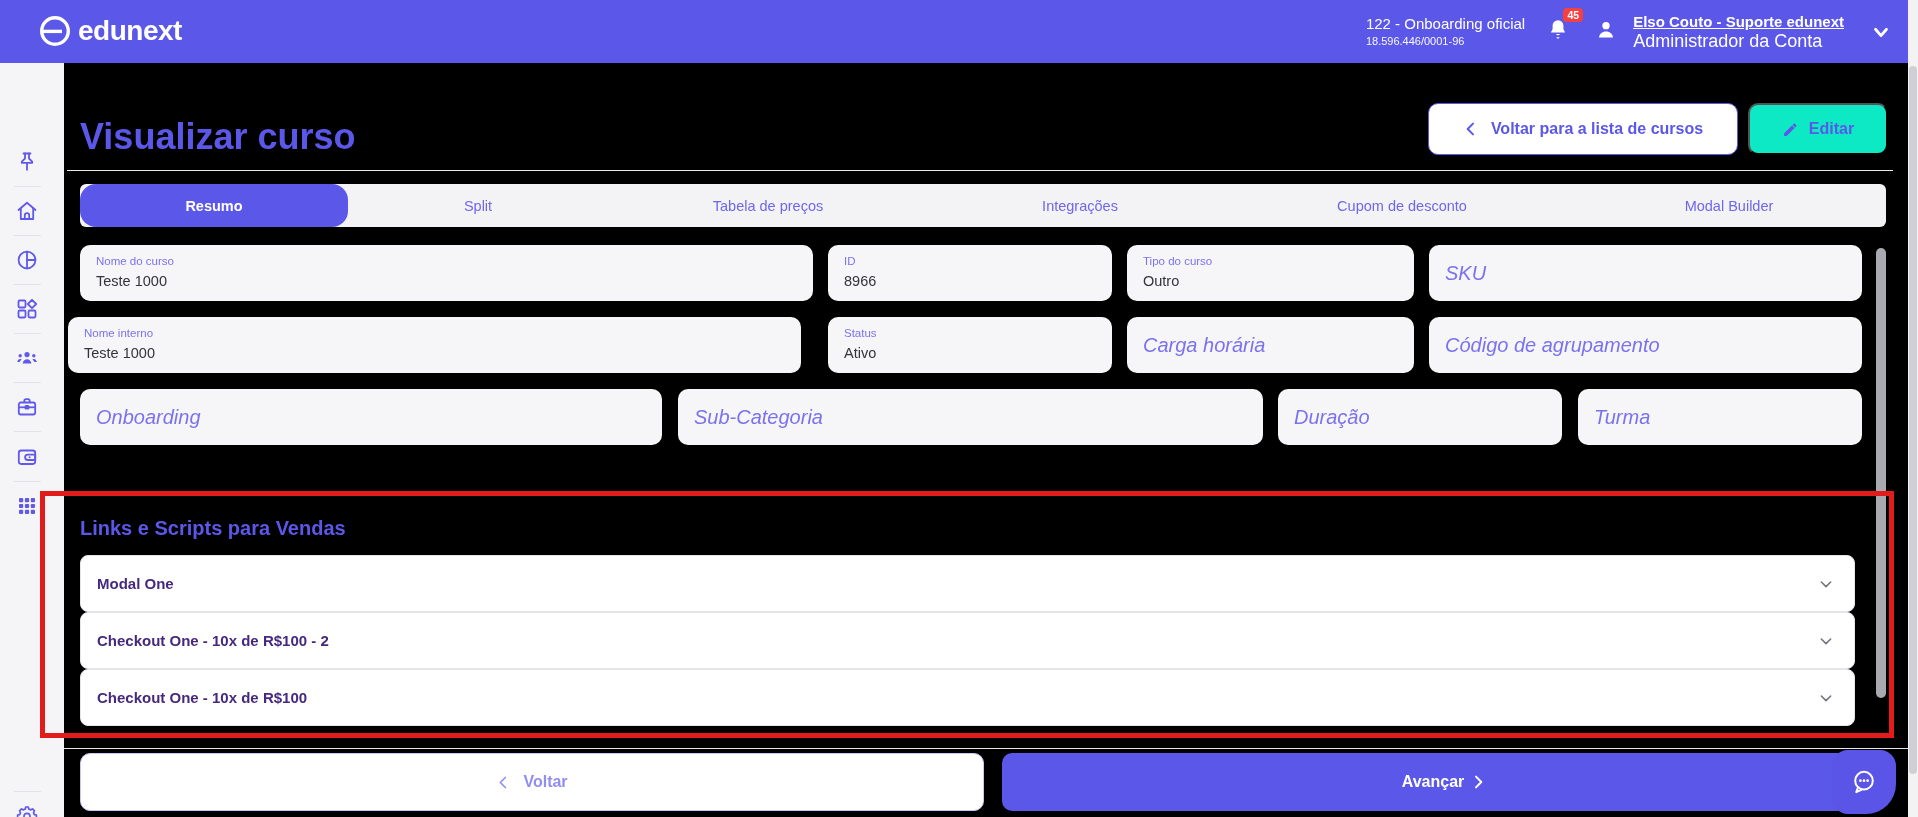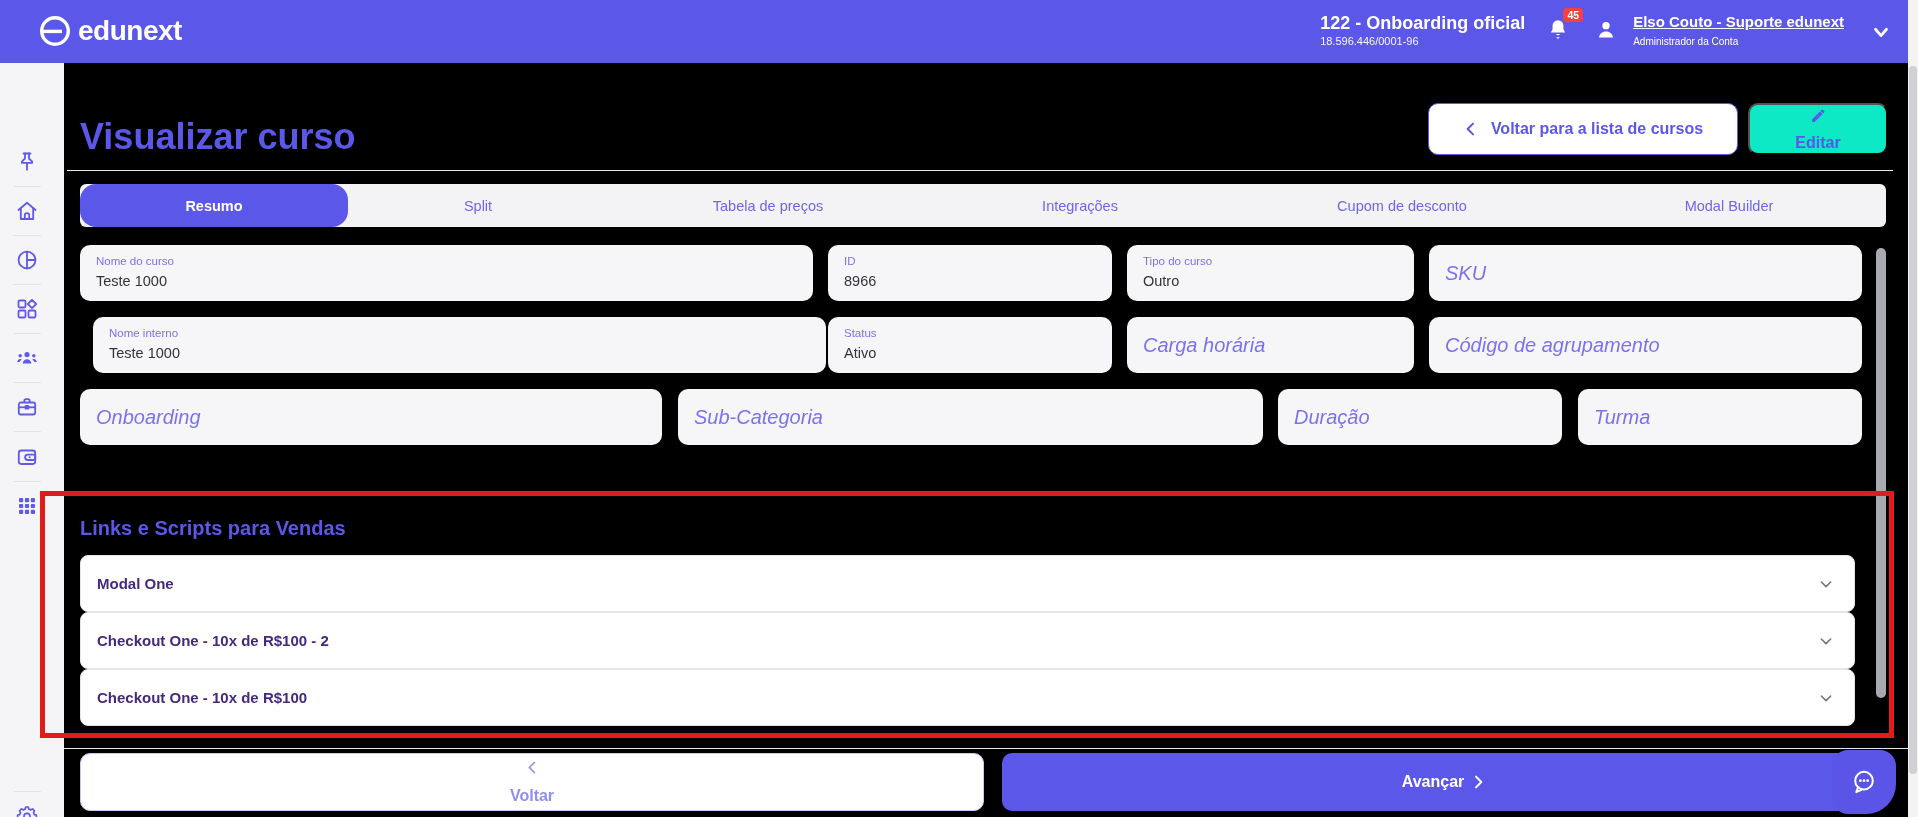--- a/index.html
+++ b/index.html
@@ -5,38 +5,38 @@
   html,body{margin:0;padding:0;background:#fff;}
   *{box-sizing:border-box;font-family:"Liberation Sans",sans-serif;}
   .screen{position:relative;width:1918px;height:817px;overflow:hidden;background:#000000;}
 
   
   .header{position:absolute;left:0;top:0;width:1918px;height:63px;background:#5b57e8;z-index:5;}
   .logo-wrap{position:absolute;left:38px;top:14px;display:flex;align-items:center;gap:6px;}
   .brand{color:#fff;font-size:28px;font-weight:600;letter-spacing:-.5px;line-height:34px;}
   .hdr-right{position:absolute;right:26px;top:0;height:63px;display:flex;align-items:center;}
   .org{ text-align:left;color:#fff;margin-right:20px;}
-  .org .nm{font-size:18px;font-weight:700;line-height:17px;}
+  .org .nm{font-size:15px;font-weight:400;line-height:17px;}
   .org .doc{font-size:11px;line-height:14px;margin-top:2px;opacity:.95;}
   .bell-wrap{position:relative;margin-right:22px;}
   .badge{position:absolute;top:-9px;right:-12px;background:#f54040;color:#fff;font-size:10.5px;font-weight:700;border-radius:4px;padding:1px 4px;line-height:12px;}
   .person-wrap{margin-right:14px;}
   .usr{color:#fff;margin-right:26px;}
   .usr .nm{font-size:15px;font-weight:700;line-height:18px;text-decoration:underline;}
-  .usr .rl{font-size:10px;line-height:17px;margin-top:2px;}
+  .usr .rl{font-size:18px;line-height:17px;margin-top:2px;}
 
   
   .sidebar{position:absolute;left:0;top:63px;width:64px;height:754px;background:#f5f5f7;z-index:2;}
   .sb-ic{position:absolute;left:15px;width:24px;height:24px;cursor:pointer;}
   .sb-div{position:absolute;left:14px;width:27px;height:1px;background:#e2e2e6;}
 
   
   .page-title{position:absolute;left:80px;top:116px;font-size:36px;font-weight:700;color:#5b57e8;z-index:3;}
   .btn-backlist{position:absolute;left:1428px;top:103px;width:310px;height:52px;border:1.5px solid #5b57e8;border-radius:10px;background:#fff;display:flex;align-items:center;justify-content:center;gap:12px;color:#5b57e8;font-size:16px;font-weight:700;cursor:pointer;z-index:3;}
-  .btn-edit{position:absolute;left:1748px;top:103px;width:140px;height:52px;background:#0ce9c4;border-radius:10px;display:flex;align-items:center;justify-content:center;gap:10px;color:#5b57e8;font-size:16px;font-weight:700;cursor:pointer;z-index:3;flex-direction:column;}
+  .btn-edit{position:absolute;left:1748px;top:103px;width:140px;height:52px;background:#0ce9c4;border-radius:10px;display:flex;align-items:center;justify-content:center;gap:10px;color:#5b57e8;font-size:16px;font-weight:700;cursor:pointer;z-index:3;}
   .hd-div{position:absolute;left:67px;top:170px;width:1826px;height:1px;background:#e9e9ee;}
 
   
   .tabbar{position:absolute;left:80px;top:184px;width:1806px;height:43px;background:#f3f3f5;border-radius:6px;display:flex;z-index:3;}
   .tab{height:43px;display:flex;align-items:center;justify-content:center;font-size:14.5px;font-weight:500;color:#6f67ea;cursor:pointer;border-radius:16px;}
   .tab.active{background:#5b57e8;color:#fff;font-weight:700;}
   .tab:nth-child(1){width:268px;}
   .tab:nth-child(2){width:260px;}
   .tab:nth-child(3){width:320px;}
   .tab:nth-child(4){width:304px;}
@@ -46,39 +46,39 @@
   
   .field{position:absolute;height:56px;background:#f6f6f8;border-radius:10px;padding:9px 16px 0;}
   .field .lbl{font-size:11.5px;color:#7b72ed;line-height:14px;}
   .field .val{font-size:14.5px;color:#33333a;line-height:19px;margin-top:4px;}
   .field.ph{display:flex;align-items:center;padding:0 16px;}
   .field.ph .plc{font-size:20px;color:#7b72ed;font-style:italic;}
   .f0{left:80px;top:245px;width:733px;}
   .f1{left:828px;top:245px;width:284px;}
   .f2{left:1127px;top:245px;width:287px;}
   .f3{left:1429px;top:245px;width:433px;}
-  .f4{left:93px;top:317px;width:733px;}
+  .f4{left:68px;top:317px;width:733px;}
   .f5{left:828px;top:317px;width:284px;}
   .f6{left:1127px;top:317px;width:287px;}
   .f7{left:1429px;top:317px;width:433px;}
   .f8{left:80px;top:389px;width:582px;}
   .f9{left:678px;top:389px;width:585px;}
   .f10{left:1278px;top:389px;width:284px;}
   .f11{left:1578px;top:389px;width:284px;}
 
   
   .red-rect{position:absolute;left:40px;top:491px;width:1854px;height:247px;border:5px solid #e21b1b;z-index:50;pointer-events:none;}
   .sales-title{position:absolute;left:80px;top:517px;font-size:20px;font-weight:700;color:#5b57e8;z-index:3;}
   .acc{position:absolute;left:80px;width:1775px;height:57px;background:#fff;border:1px solid #e5e5e9;border-radius:8px;display:flex;align-items:center;justify-content:space-between;padding:0 20px 0 16px;cursor:pointer;z-index:3;}
   .acc .acc-lbl{font-size:15px;font-weight:700;color:#46297e;}
   .a0{top:555px;} .a1{top:612px;} .a2{top:669px;}
 
   
   .ft-div{position:absolute;left:64px;top:748px;width:1854px;height:1px;background:#e7e7eb;}
-  .btn-voltar{position:absolute;left:80px;top:753px;width:904px;height:58px;background:#fff;border:1.5px solid #c9c7f8;border-radius:10px;display:flex;align-items:center;justify-content:center;gap:12px;color:#918ef2;font-size:16px;font-weight:700;cursor:pointer;flex-direction:column;}
+  .btn-voltar{position:absolute;left:80px;top:753px;width:904px;height:58px;background:#fff;border:1.5px solid #c9c7f8;border-radius:10px;display:flex;align-items:center;justify-content:center;gap:12px;color:#918ef2;font-size:16px;font-weight:700;cursor:pointer;}
   .btn-avancar{position:absolute;left:1002px;top:753px;width:884px;height:58px;background:#5b57e8;border:none;border-radius:10px;display:flex;align-items:center;justify-content:center;gap:6px;color:#fff;font-size:16px;font-weight:700;cursor:pointer;}
   .chat{position:absolute;left:1832px;top:750px;width:64px;height:64px;background:#5b55e7;border-radius:16px;border-bottom-right-radius:30px;display:flex;align-items:center;justify-content:center;cursor:pointer;z-index:60;}
 
   
   .sc-track{position:absolute;left:1908px;top:0;width:10px;height:817px;background:#f3f3f4;z-index:70;}
   .sc-thumb-outer{position:absolute;left:1909px;top:66px;width:8px;height:708px;background:#cfcfd4;border-radius:4px;z-index:71;}
   .sc-thumb-inner{position:absolute;left:1876px;top:248px;width:10px;height:450px;background:#a9a9b1;border-radius:5px;z-index:40;}
 </style>
 </head>
 <body>

